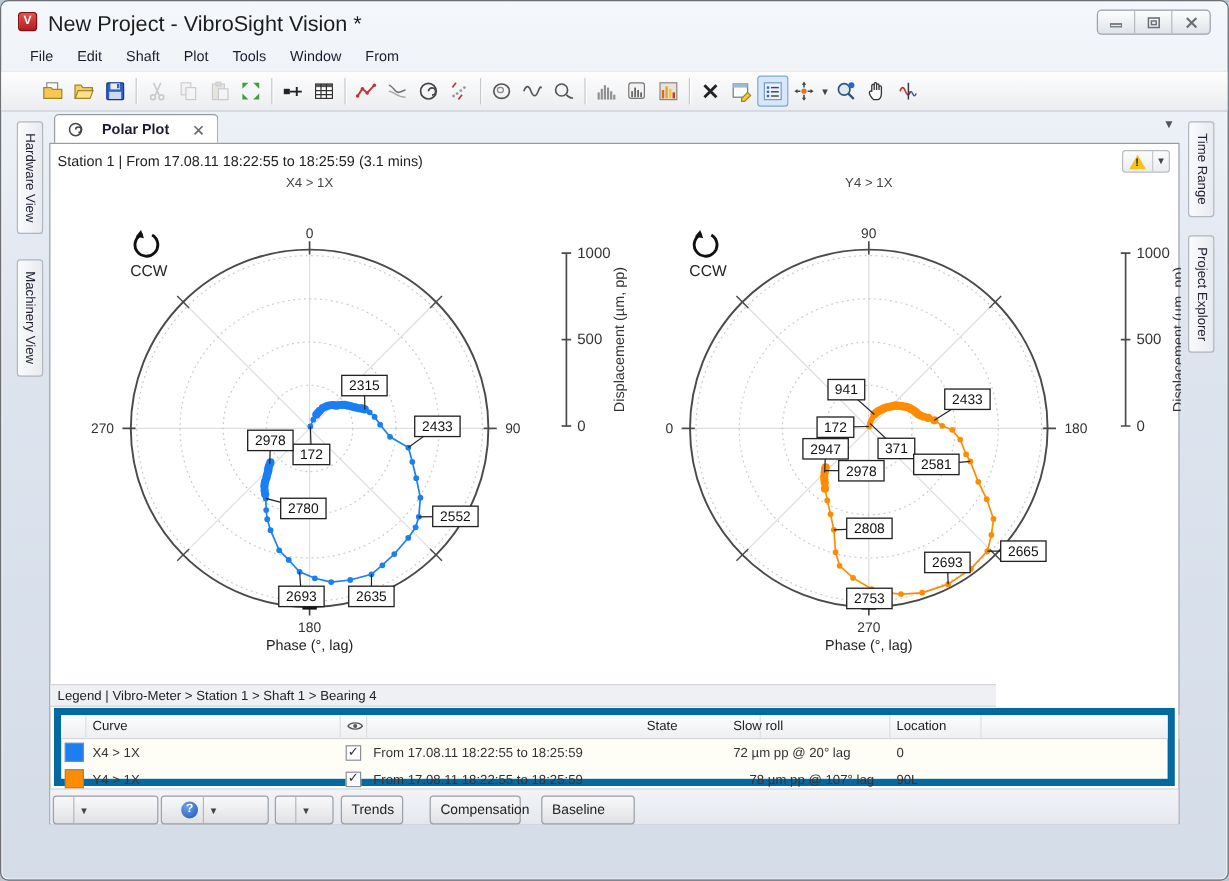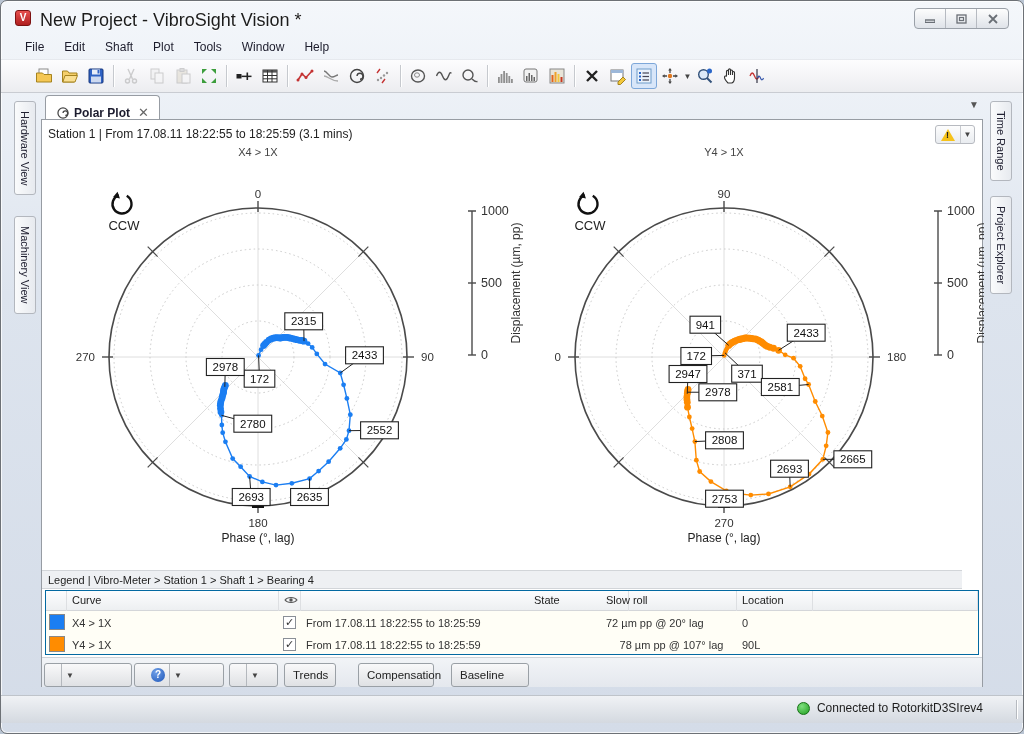--- a/index.html
+++ b/index.html
@@ -37,41 +37,41 @@
   .client { position:absolute; left:0; top:92px; width:1024px; height:596px; display:flex; }
   .strip { width:40px; position:relative; }
   .vtab { position:absolute; writing-mode:vertical-rl; font-size:11px; color:#223;
     background:linear-gradient(90deg,#fafbfc,#e7eaef); border:1px solid #b3b7be; border-radius:3px;
     padding:9px 2px; line-height:16px; }
   .strip.left .vtab { left:13px; }
   .strip.right .vtab { left:5px; }
 
   .center { width:944px; position:relative; }
   .tabbar { position:absolute; left:0; top:0; right:0; height:26px; }
-  .tab { position:absolute; left:4px; top:2px; height:25px; display:flex; align-items:flex-end; gap:4px;
+  .tab { position:absolute; left:4px; top:2px; height:25px; display:flex; align-items:center; gap:15px;
     padding:0 10px; background:#fff; border:1px solid #979ca3; border-bottom:none; border-radius:4px 4px 0 0;
     font-size:12px; font-weight:bold; color:#1c1c2e; }
   .tab-close { color:#666; font-size:13px; font-weight:normal; padding-left:4px; }
   .tab-overflow { position:absolute; right:6px; top:6px; font-size:10px; color:#555; }
 
   .panel { position:absolute; left:0; top:26px; width:942px; height:568px; background:#fff; border:1px solid #979ca3; }
   .statusline { position:absolute; left:6px; top:7px; font-size:12px; color:#222; }
   .warn-btn { position:absolute; right:7px; top:5px; height:19px; display:flex; align-items:center;
     border:1px solid #b7bac0; border-radius:3px; background:linear-gradient(#fdfdfd,#e9ecf0); }
   .warn-tri { width:0; height:0; border-left:7px solid transparent; border-right:7px solid transparent;
     border-bottom:12px solid #f6c21a; position:relative; margin:0 5px; }
   .warn-tri:after { content:"!"; position:absolute; left:-2px; top:1px; font-size:9px; font-weight:bold; color:#222; }
   .warn-dd { width:14px; text-align:center; font-size:8px; color:#444; border-left:1px solid #c6c9ce; align-self:stretch; line-height:18px; }
 
   #plots { position:absolute; left:0; top:24px; }
 
-  .legend-header { position:absolute; left:0; top:450px; width:920px; height:19px;
+  .legend-header { position:absolute; left:0; top:450px; width:788px; height:19px;
     background:#eef0f3; border-top:1px solid #d2d5d9; border-bottom:1px solid #d2d5d9;
     font-size:11px; color:#222; padding:3px 0 0 6px; }
-  .ltable { position:absolute; left:3px; top:470px; width:934px; height:65px; border:1px solid #0369a1; background:#fffef6; }
+  .ltable { position:absolute; left:3px; top:470px; width:934px; height:65px; border:6px solid #0369a1; background:#fffef6; }
   .lt-headrow { position:absolute; left:0; top:0; right:0; height:20px; background:linear-gradient(#fcfdfe,#edeff1); border-bottom:1px solid #d4d6d9; }
   .lt-hcell { position:absolute; top:0; height:20px; font-size:11px; color:#222; padding:3px 0 0 5px; border-right:1px solid #dddfe2; }
   .lt-cell { position:absolute; height:22px; font-size:11px; color:#333; padding:4px 0 0 5px; white-space:nowrap; }
   .swatch { position:absolute; width:16px; height:16px; border:1px solid #888; }
   .cbx { position:absolute; width:13px; height:13px; border:1px solid #8a8f96; background:#fff; font-size:11px; line-height:11px; text-align:center; color:#333; }
 
   .controls-bar { position:absolute; left:0; top:537px; width:940px; height:30px;
     background:linear-gradient(#f2f4f7,#e4e8ee); border-top:1px solid #cdd2d8; }
   .ctl { position:absolute; top:5px; height:24px; border:1px solid #9aa0a6; border-radius:3px;
     background:linear-gradient(#f9f9fa,#dfe1e4); display:flex; align-items:center; font-size:11.5px; color:#222; }
@@ -116,21 +116,21 @@
     </div>
   </div>
 
   <div class="menubar" id="menubar">
       <div class="menu-item">File</div>
       <div class="menu-item">Edit</div>
       <div class="menu-item">Shaft</div>
       <div class="menu-item">Plot</div>
       <div class="menu-item">Tools</div>
       <div class="menu-item">Window</div>
-      <div class="menu-item">Help</div>
+      <div class="menu-item">From</div>
     </div>
   <div class="toolbar" id="toolbar">
       <div class="tool-btn">
         <svg width="18" height="18" viewBox="0 0 18 18">
           <rect x="4" y="2" width="9" height="11" fill="#fff" stroke="#8a8a8a"></rect>
           <path d="M1.5 6h6L9 7.5h7.5V15h-15z" fill="#f5c754" stroke="#a5831e"></path>
         </svg>
       </div>
       <div class="tool-btn">
         <svg width="18" height="18" viewBox="0 0 18 18">
@@ -684,20 +684,13 @@
           </div>
       </div>
     </div>
 
     <div class="strip right" id="right-strip">
         <div class="vtab" style="top: 8px;">Time Range</div>
         <div class="vtab" style="top: 103px;">Project Explorer</div>
       </div>
   </div>
 
-  <div class="statusbar">
-    <div class="conn">
-      <span class="conn-dot"></span>
-      <span>Connected to RotorkitD3SIrev4</span>
-    </div>
-    <div class="sb-grip"></div>
-  </div>
 </div>
 
 </body></html>

